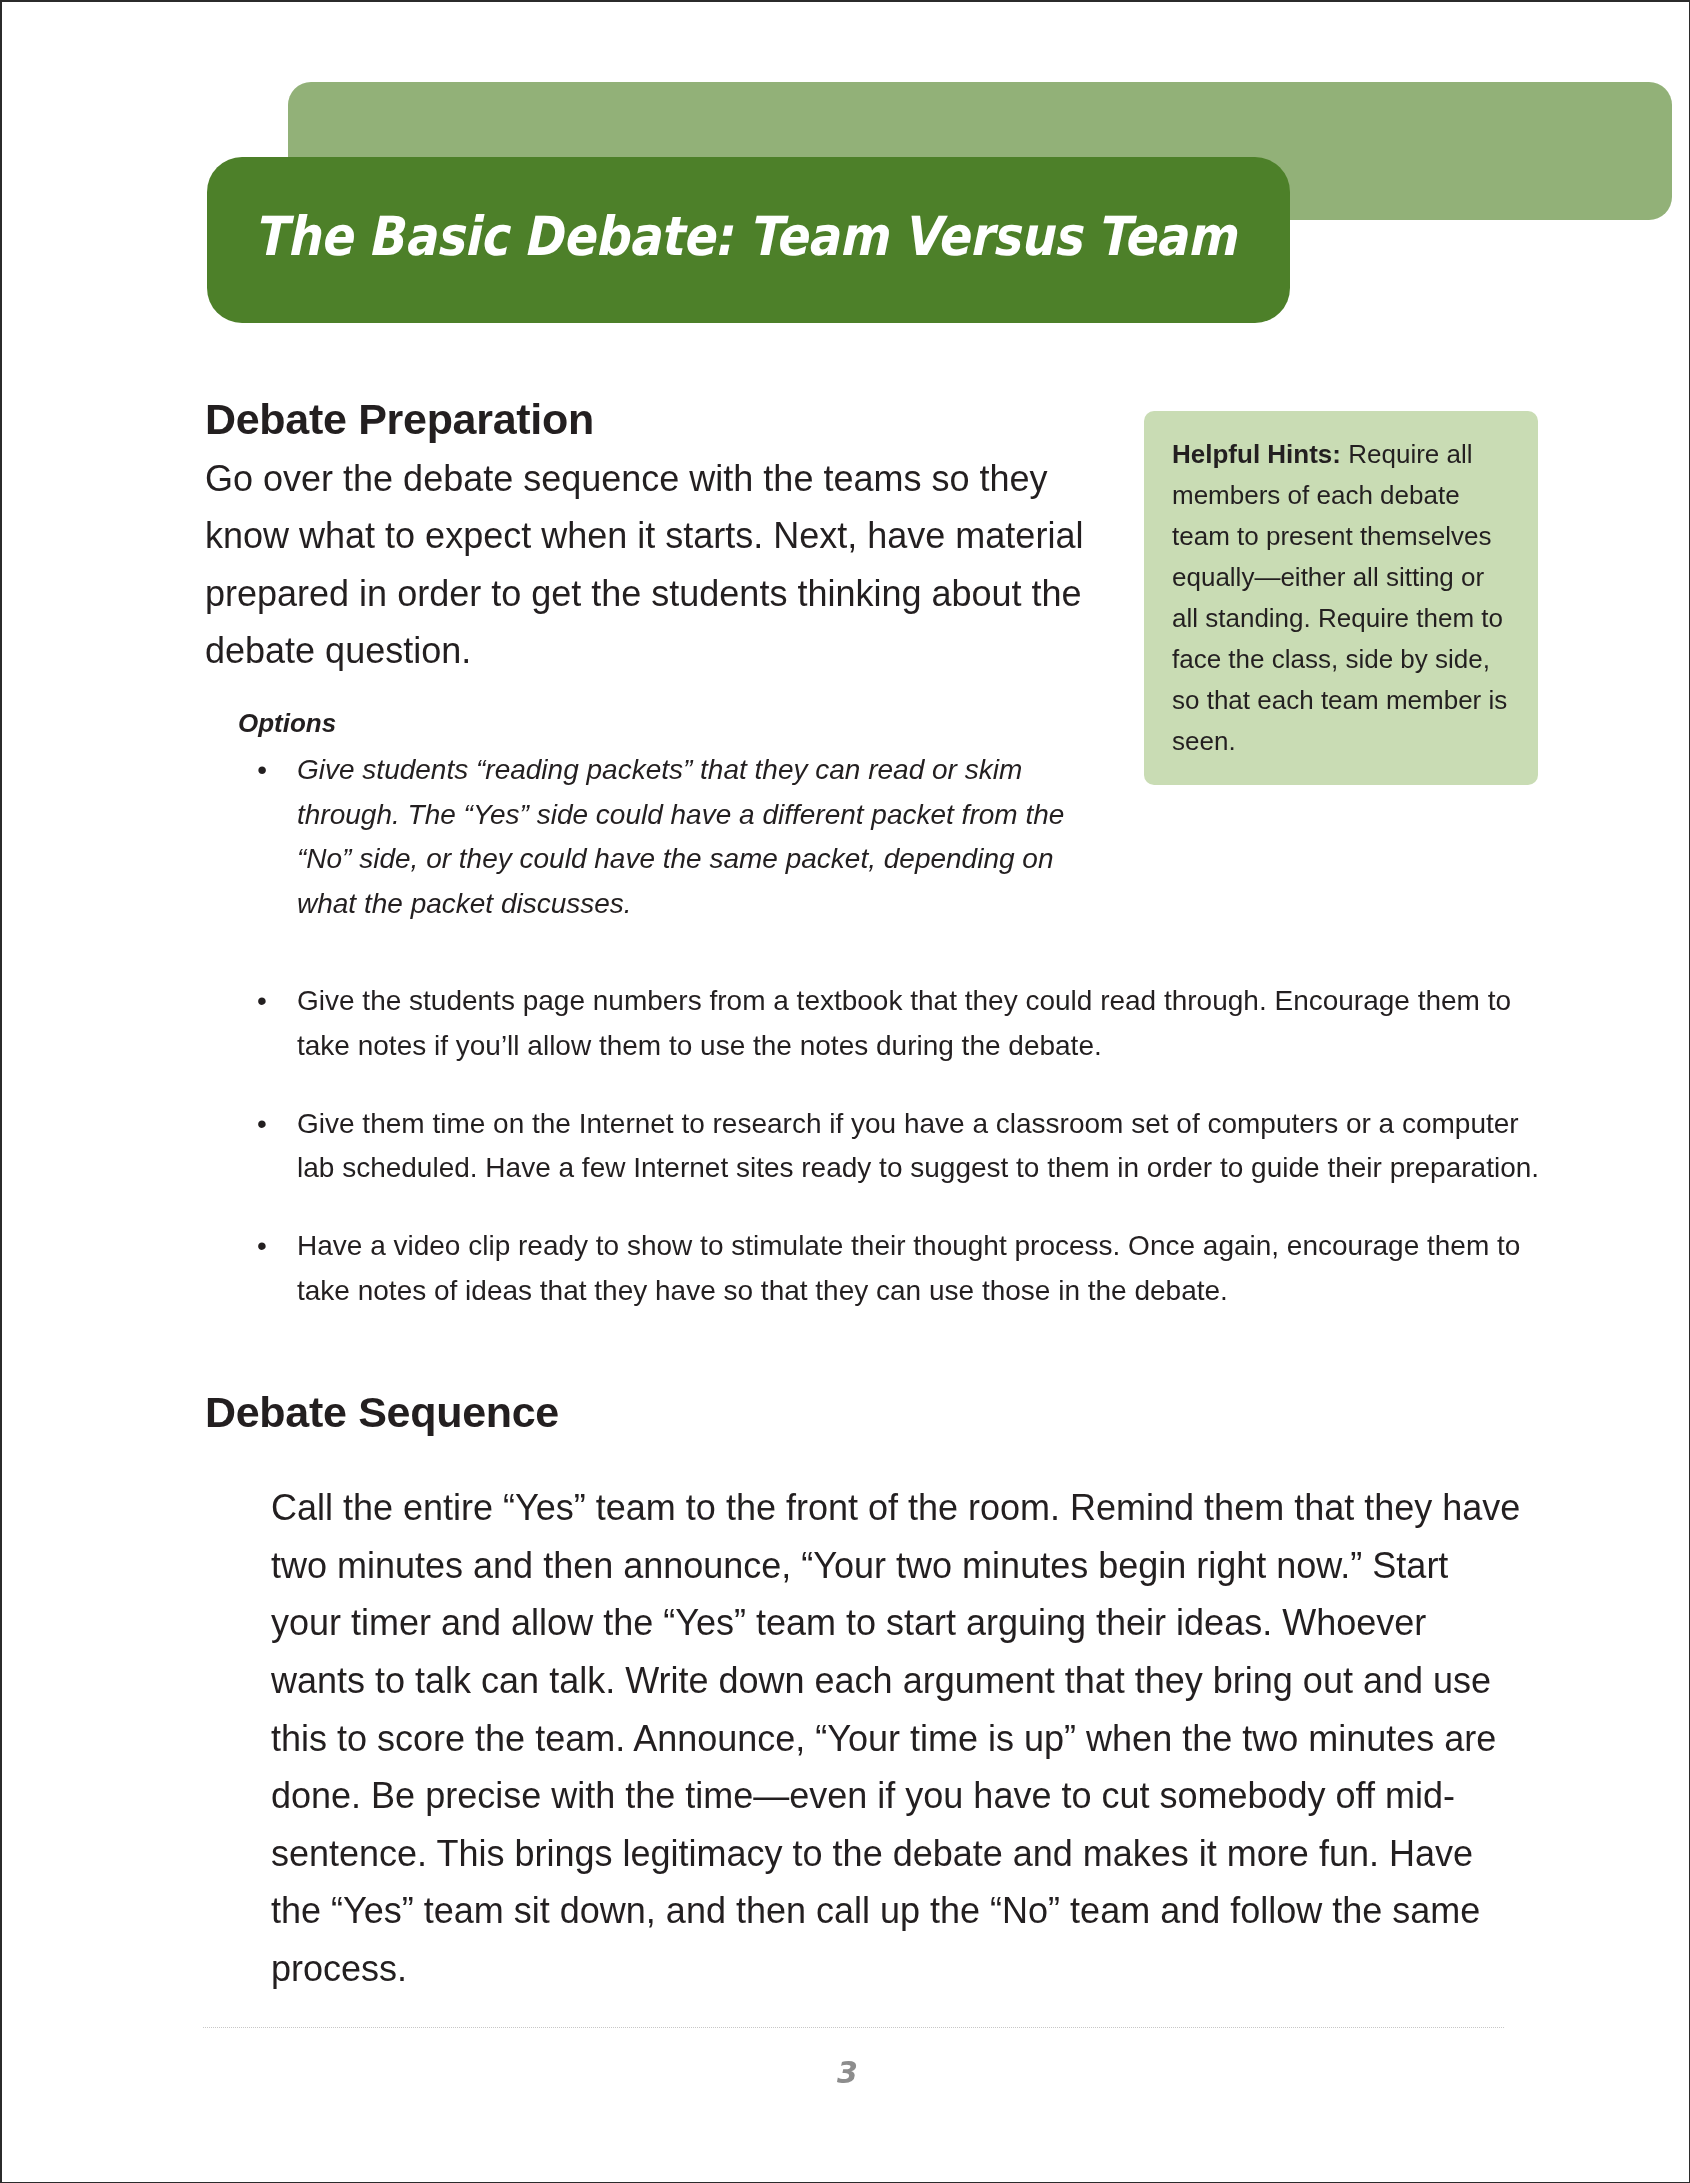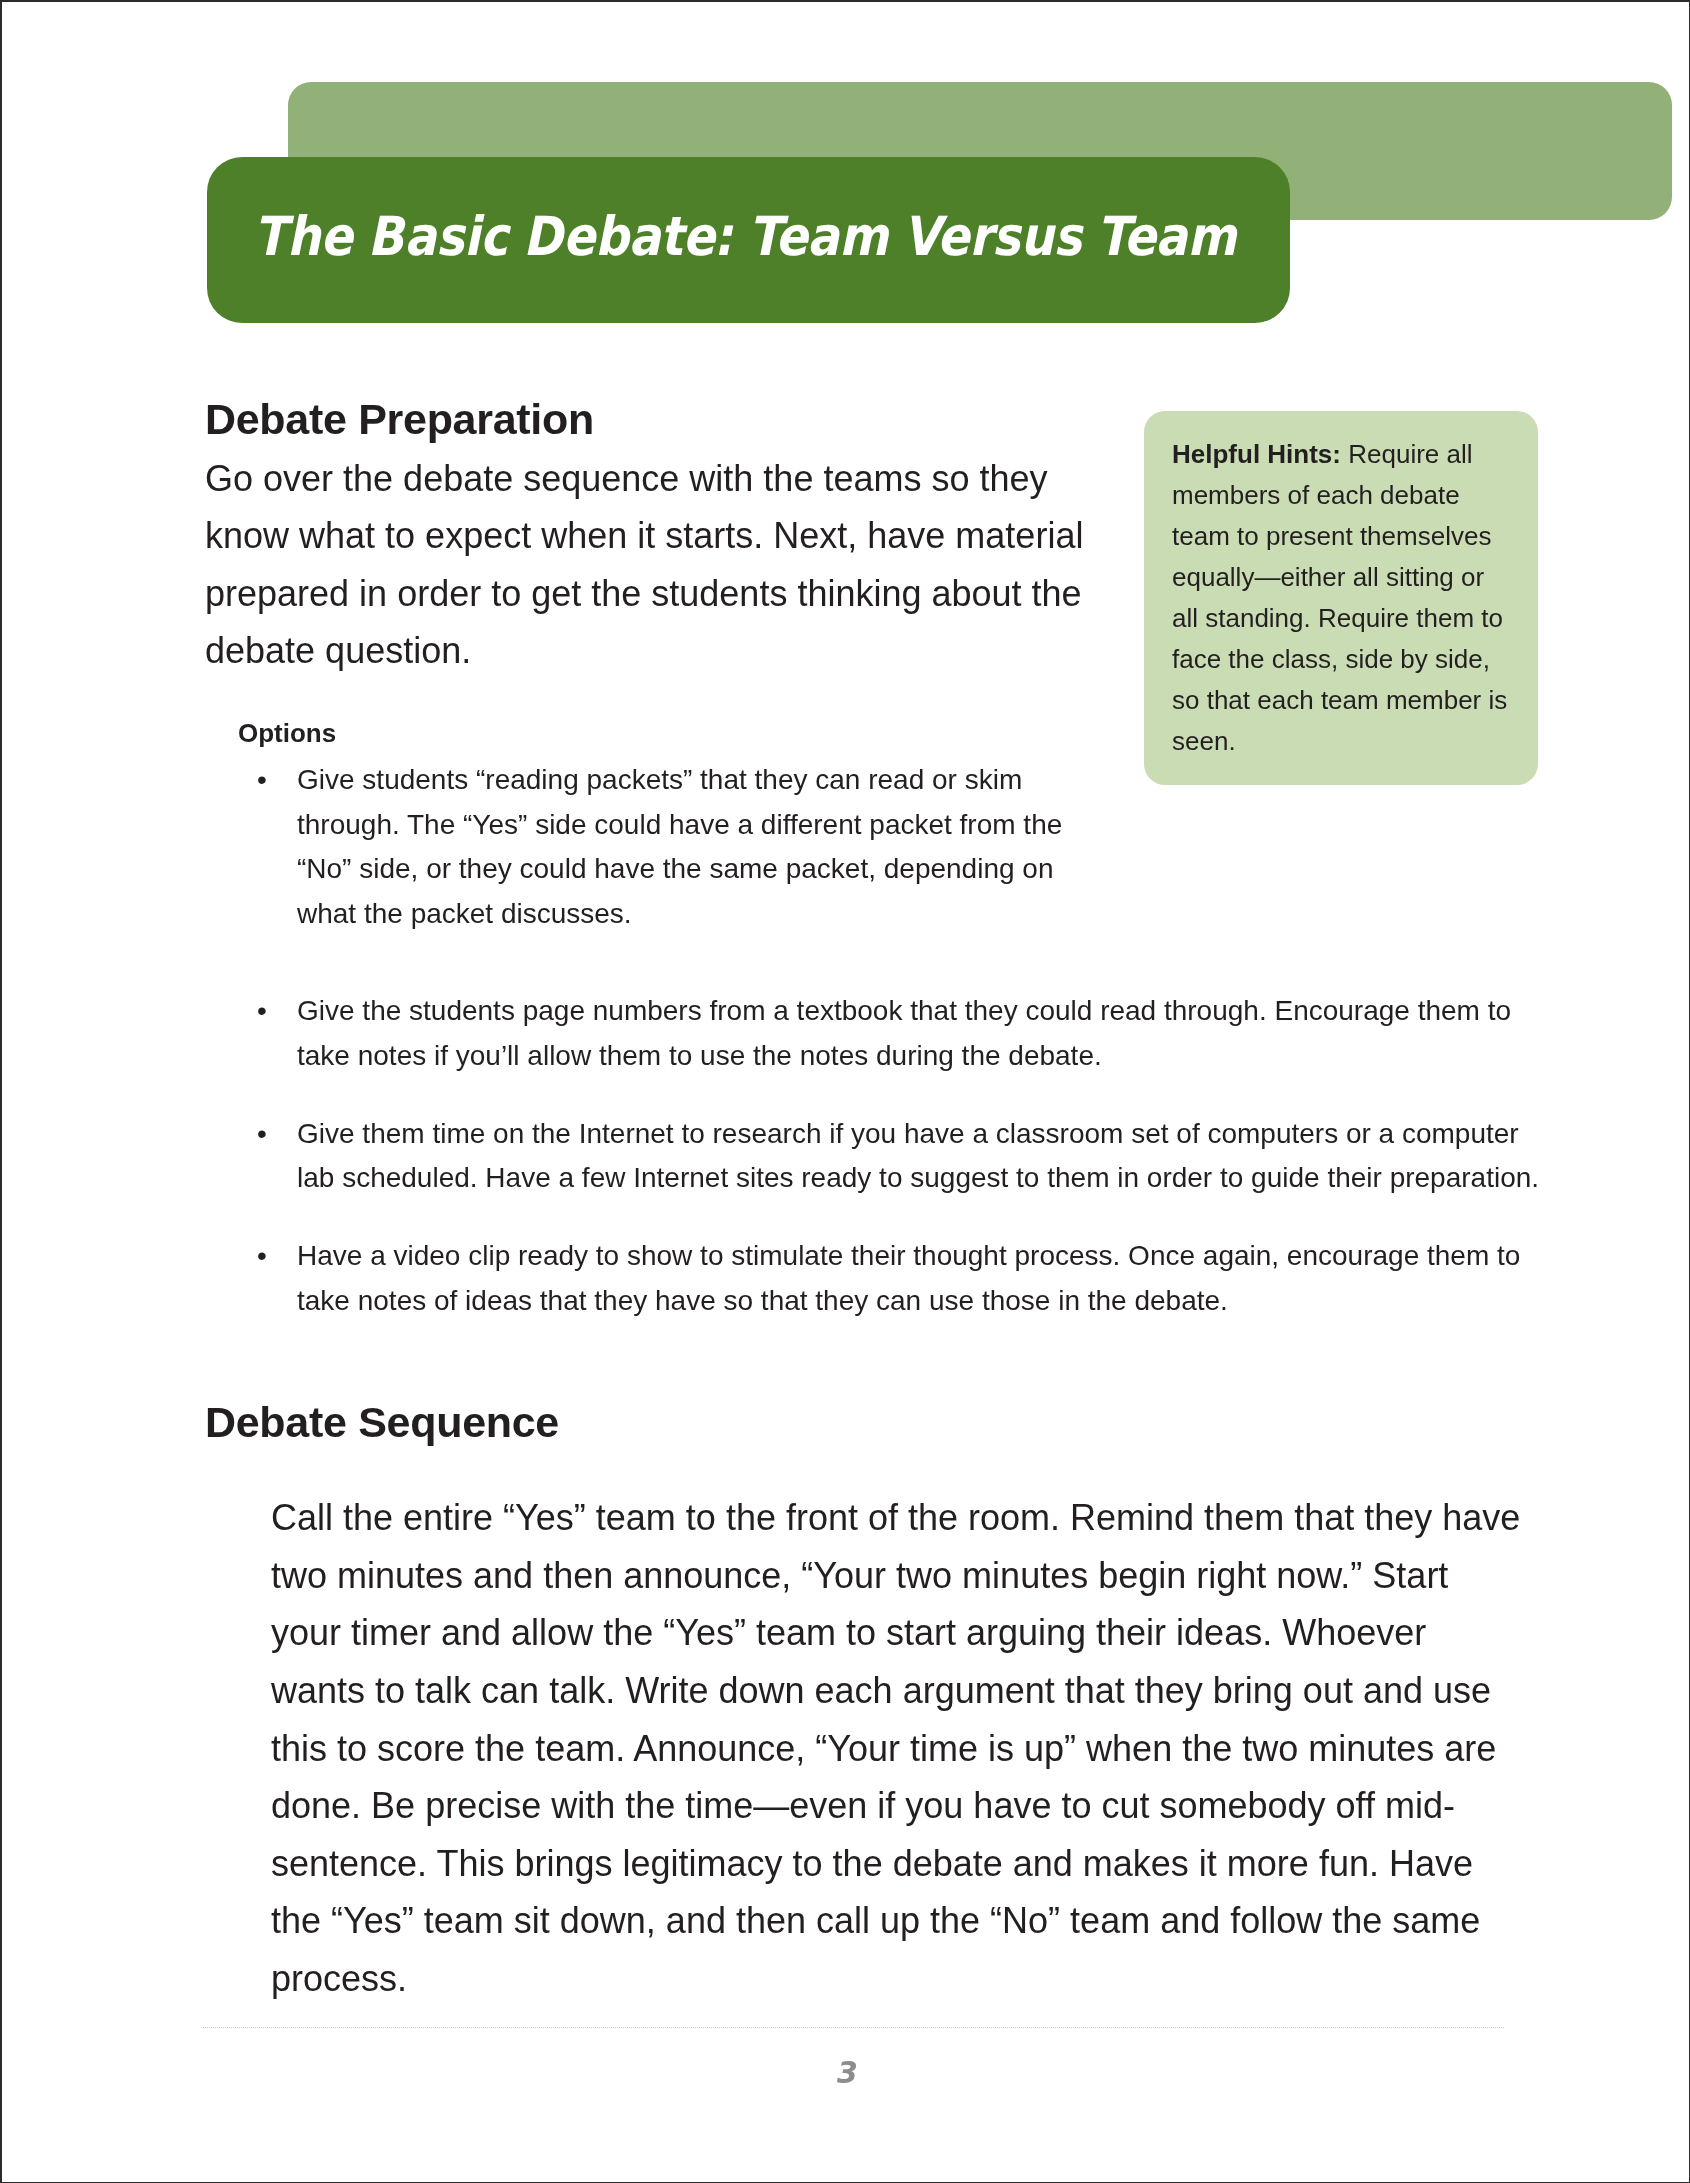--- a/index.html
+++ b/index.html
@@ -97,37 +97,38 @@
   }
 
   
   .hint-box {
     position: absolute;
     left: 939px;
     top: 15.7px;
     width: 394px;
     box-sizing: border-box;
     background: #c9dcb4;
-    border-radius: 21px;
+    border-radius: 10px;
     padding: 23px 26px 23px 28px;
   }
   .hint-box p {
     margin: 0;
     font-size: 26px;
     line-height: 1.58;
     color: #231f20;
   }
   .hint-label {
     font-weight: 700;
   }
 
   
   .options-group {
-    margin-top: 38px;
-    padding-left: 33px;
+    margin-top: 28px;
+    padding-left: 33px;
+    font-style: italic;
   }
   .options-group h2.sub-heading {
     margin-bottom: 8.7px;
   }
 
   ul.bullets {
     list-style: none;
     margin: 0;
     padding: 0;
   }

